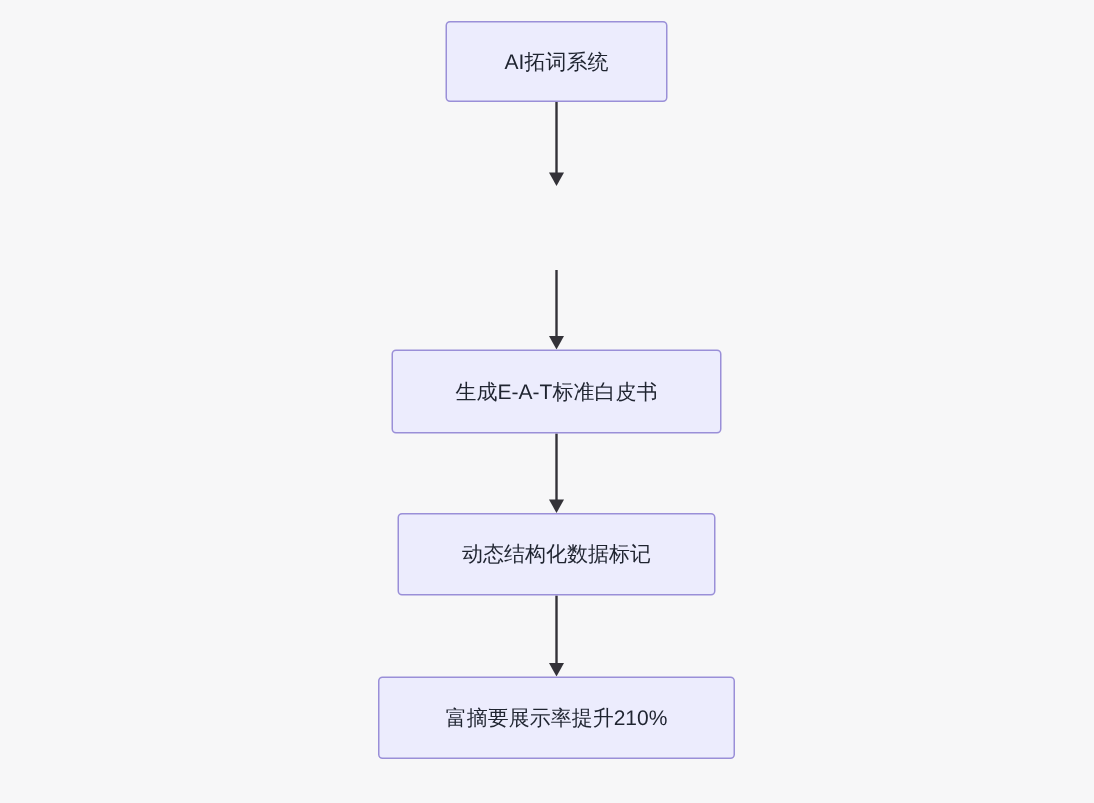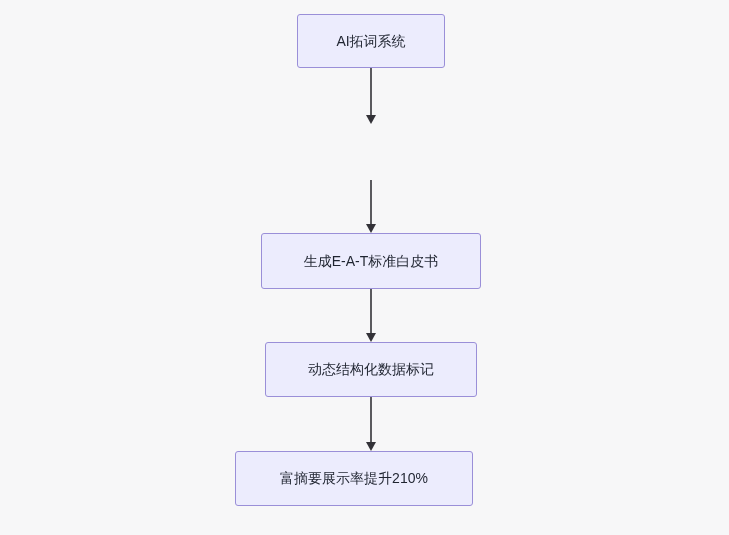--- a/index.html
+++ b/index.html
@@ -67,16 +67,16 @@
     </svg>
 <div class="node" style="left: 297px; top: 14px; width: 148px; height: 54px;">
       <span>AI拓词系统</span>
     </div>
     <div class="node" style="left: 261px; top: 233px; width: 220px; height: 56px;">
       <span>生成E-A-T标准白皮书</span>
     </div>
     <div class="node" style="left: 265px; top: 342px; width: 212px; height: 55px;">
       <span>动态结构化数据标记</span>
     </div>
-    <div class="node" style="left: 235px; top: 451px; width: 238px; height: 55px;">
+    <div class="node" style="left: 252px; top: 451px; width: 238px; height: 55px;">
       <span>富摘要展示率提升210%</span>
     </div>
   </div>
 
 </body></html>

